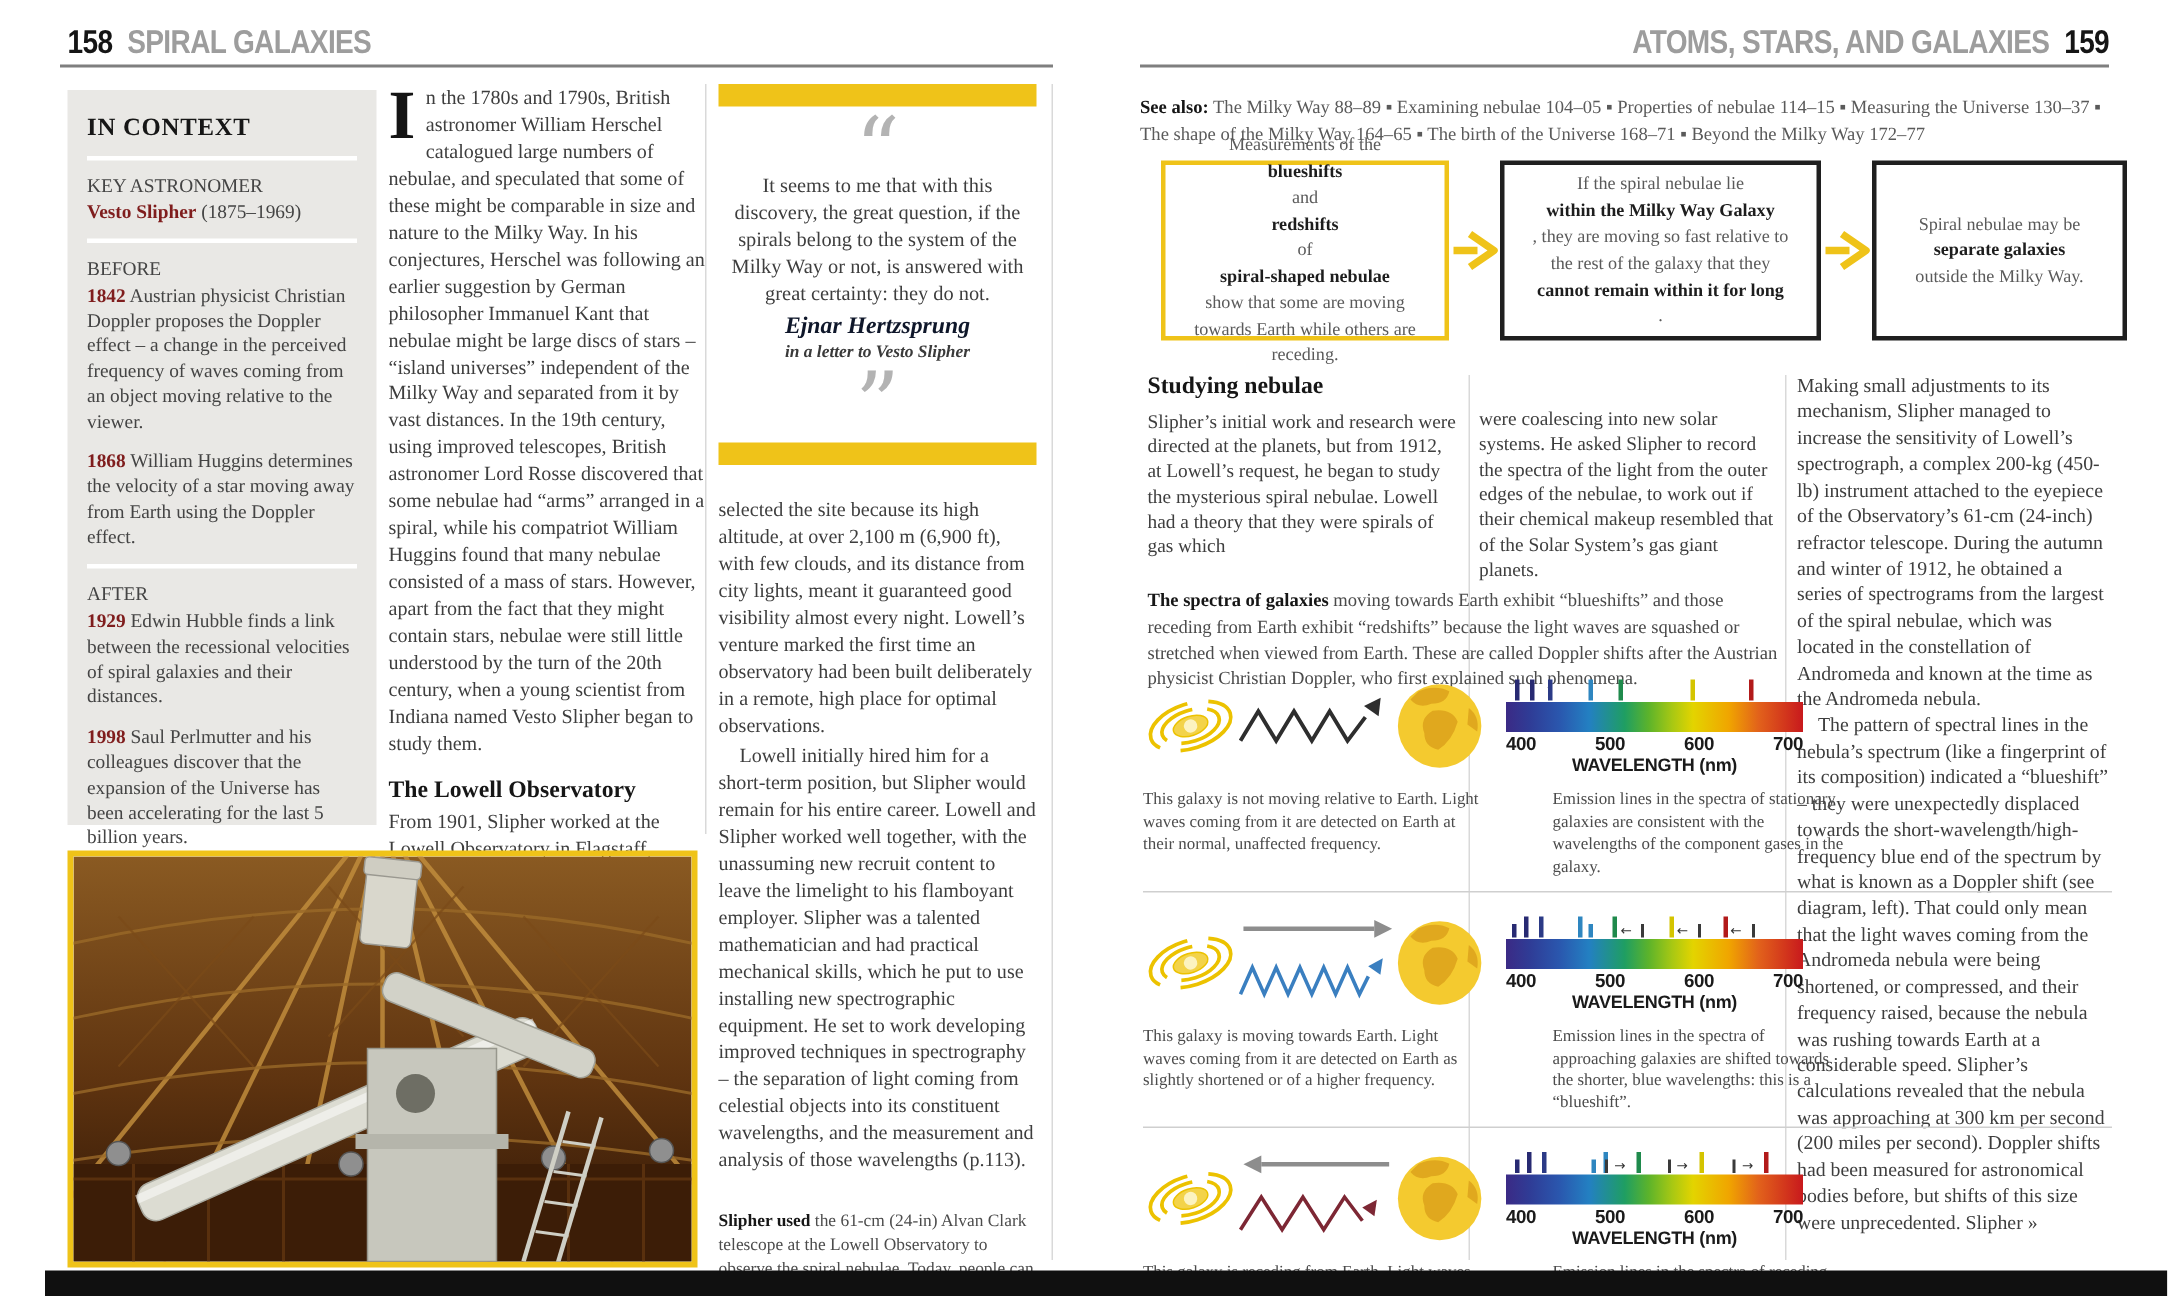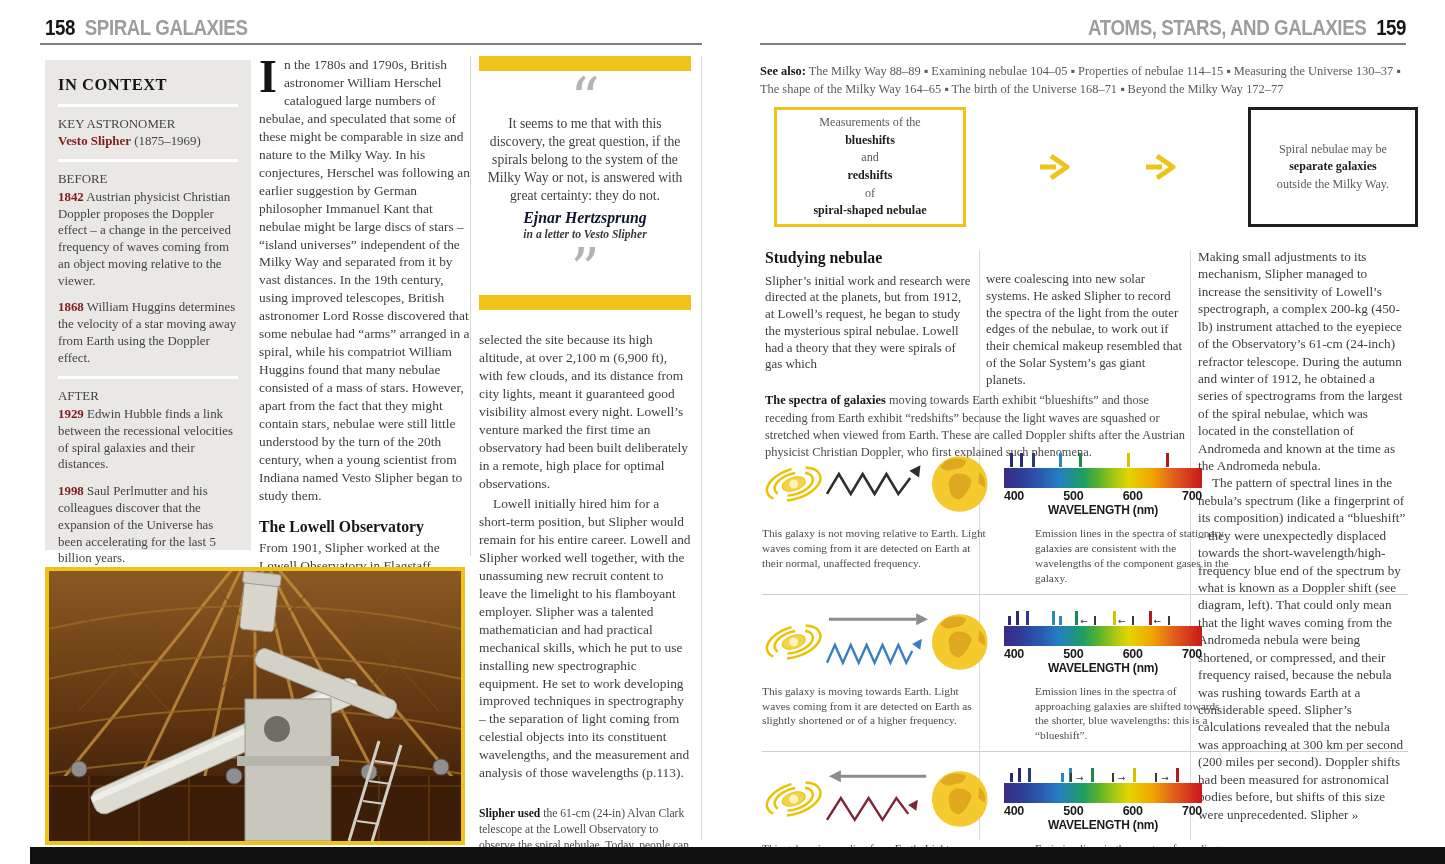--- a/index.html
+++ b/index.html
@@ -225,25 +225,33 @@
   <div class="vline" style="left:1190px;top:250px;height:590px;"></div>
 
   <div class="flow">
     <div class="fbox yellow fb1">
         <span>Measurements of the </span>
         <strong>blueshifts</strong>
         <span> and </span>
         <strong>redshifts</strong>
         <span> of </span>
         <strong>spiral-shaped nebulae</strong>
+        <span> show that some are moving towards Earth while others are receding.</span>
       </div>
     <svg class="farrow" width="34" height="30" viewBox="0 0 34 30">
       <path d="M3 15 h16" stroke="#EFC319" stroke-width="5" fill="none"></path>
       <path d="M14 4 L30 15 L14 26" stroke="#EFC319" stroke-width="5" fill="none" stroke-linejoin="round"></path>
     </svg>
+    <div class="fbox fb2">
+        <span>If the spiral nebulae lie </span>
+        <strong>within the Milky Way Galaxy</strong>
+        <span>, they are moving so fast relative to the rest of the galaxy that they </span>
+        <strong>cannot remain within it for long</strong>
+        <span>.</span>
+      </div>
     <svg class="farrow" width="34" height="30" viewBox="0 0 34 30">
       <path d="M3 15 h16" stroke="#EFC319" stroke-width="5" fill="none"></path>
       <path d="M14 4 L30 15 L14 26" stroke="#EFC319" stroke-width="5" fill="none" stroke-linejoin="round"></path>
     </svg>
     <div class="fbox fb3">
         <span>Spiral nebulae may be </span>
         <strong>separate galaxies</strong>
         <span> outside the Milky Way.</span>
       </div>
   </div>

